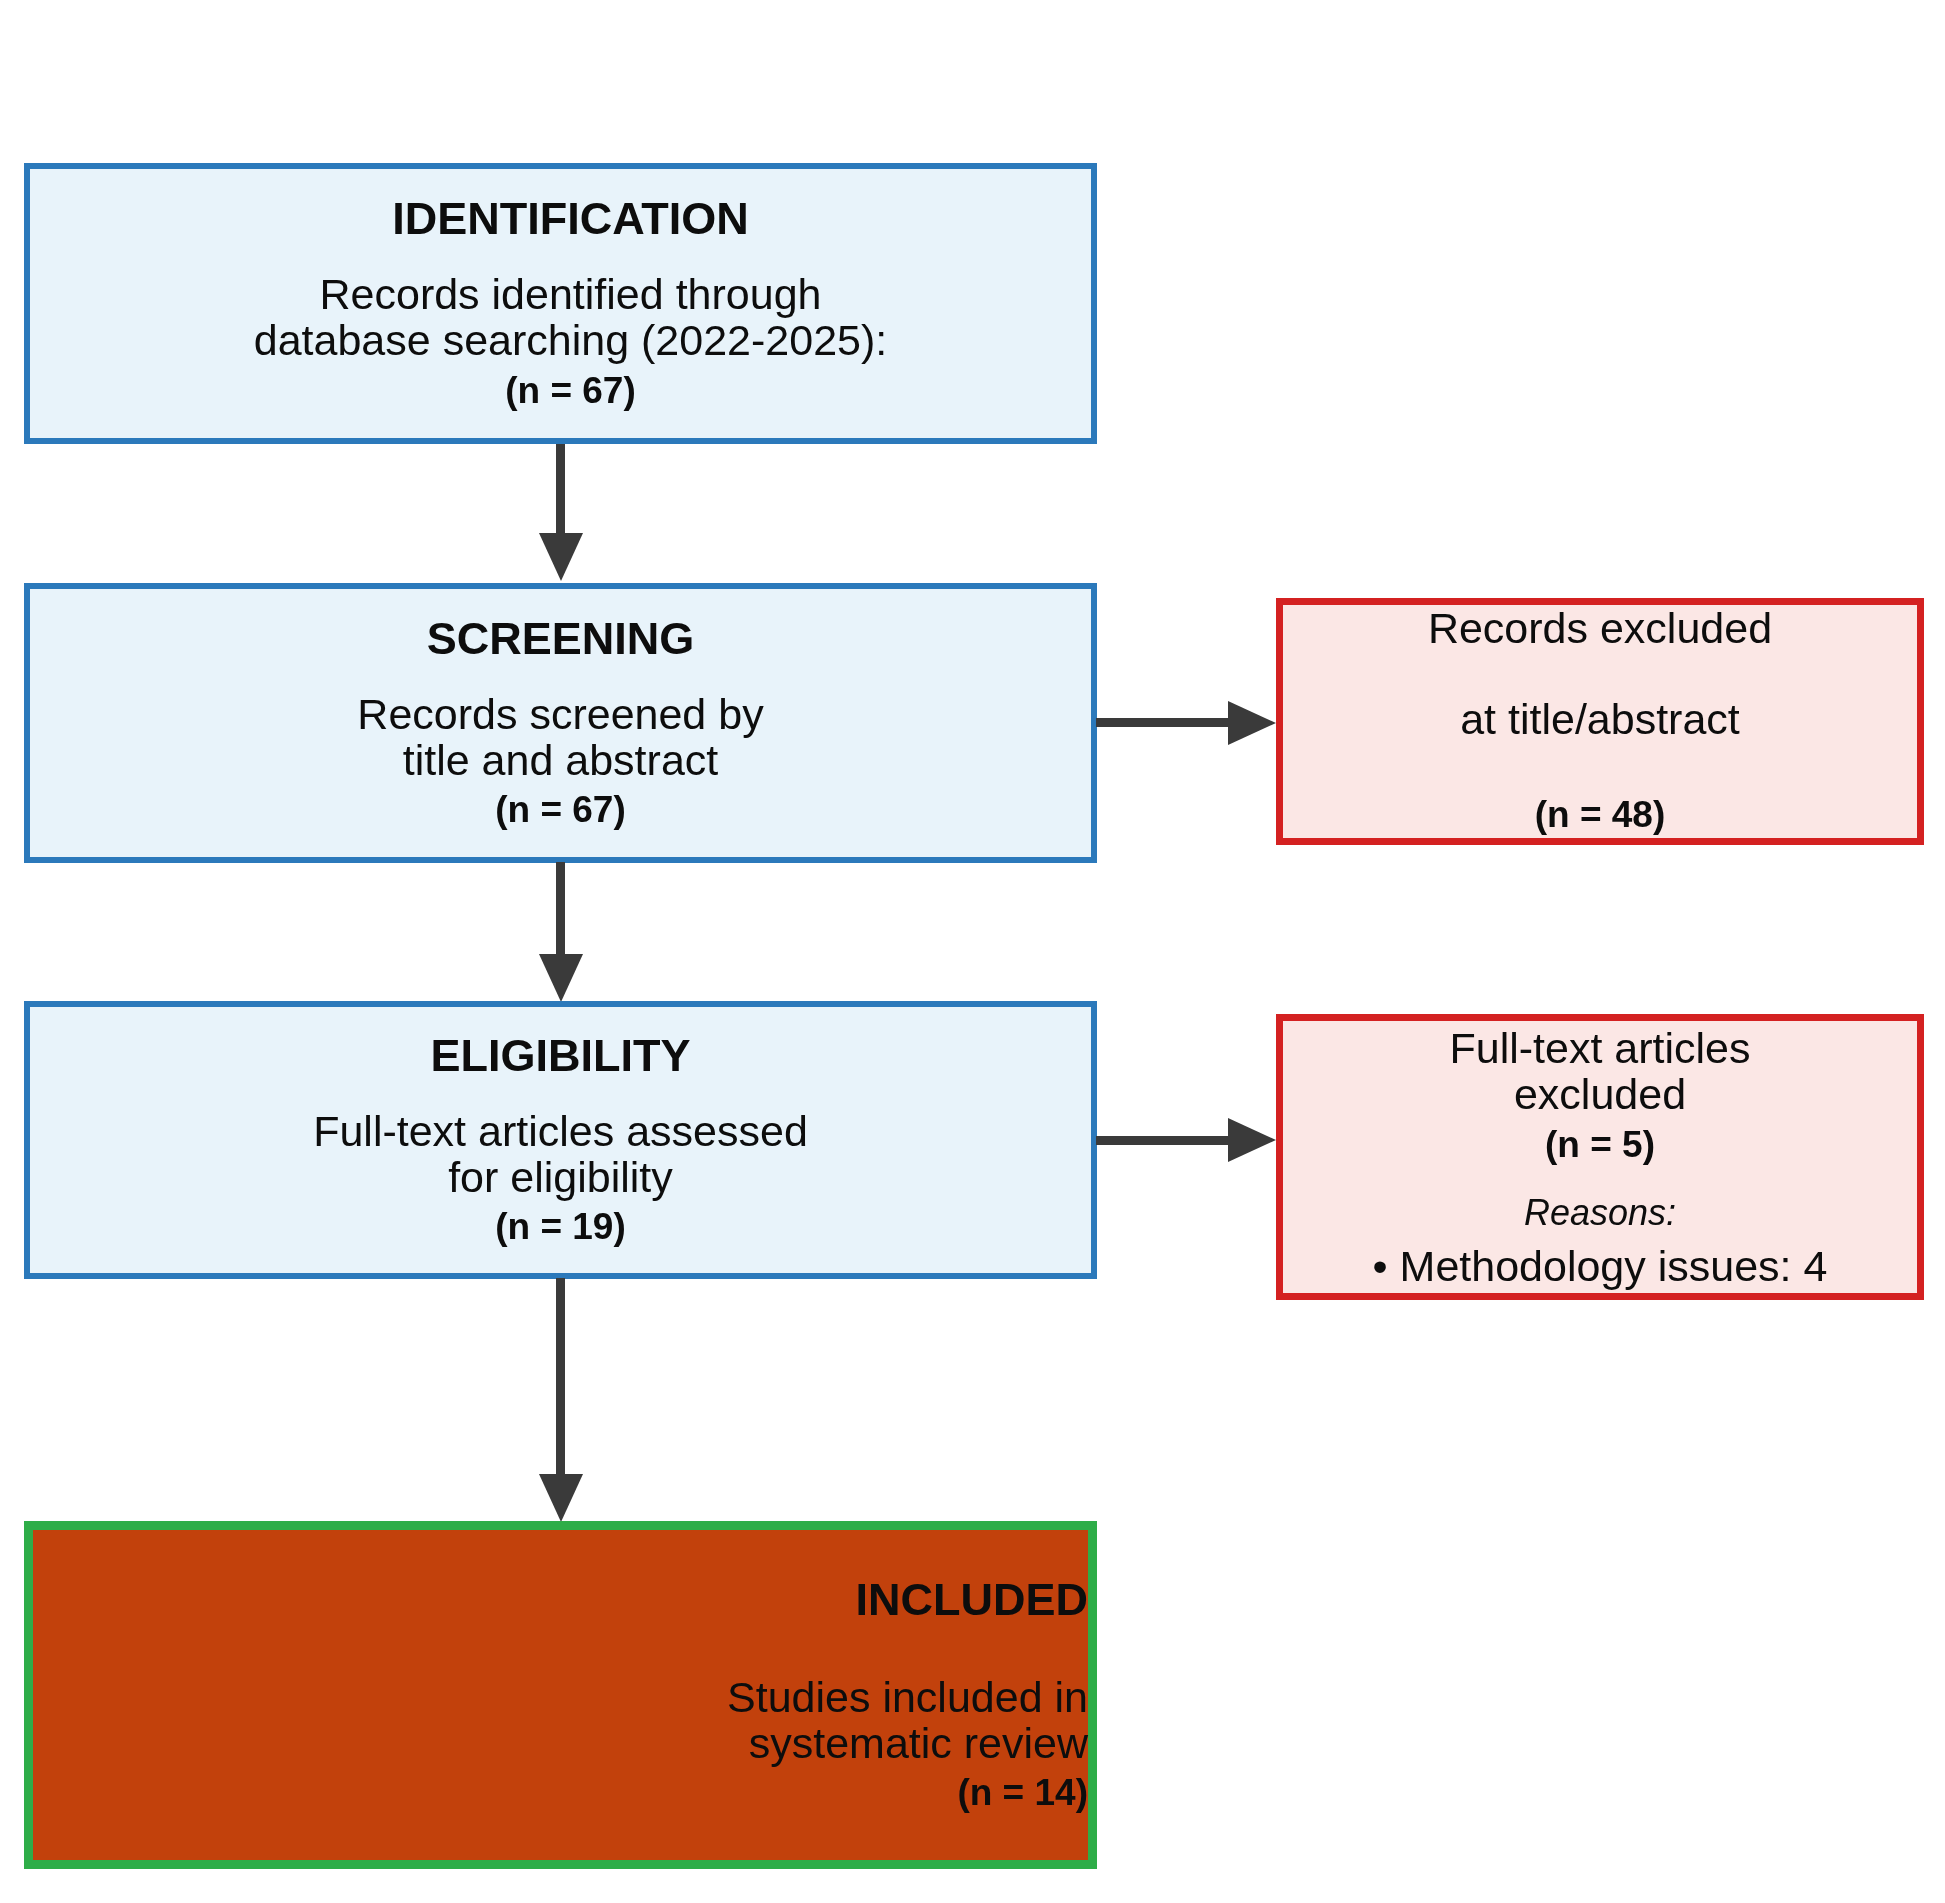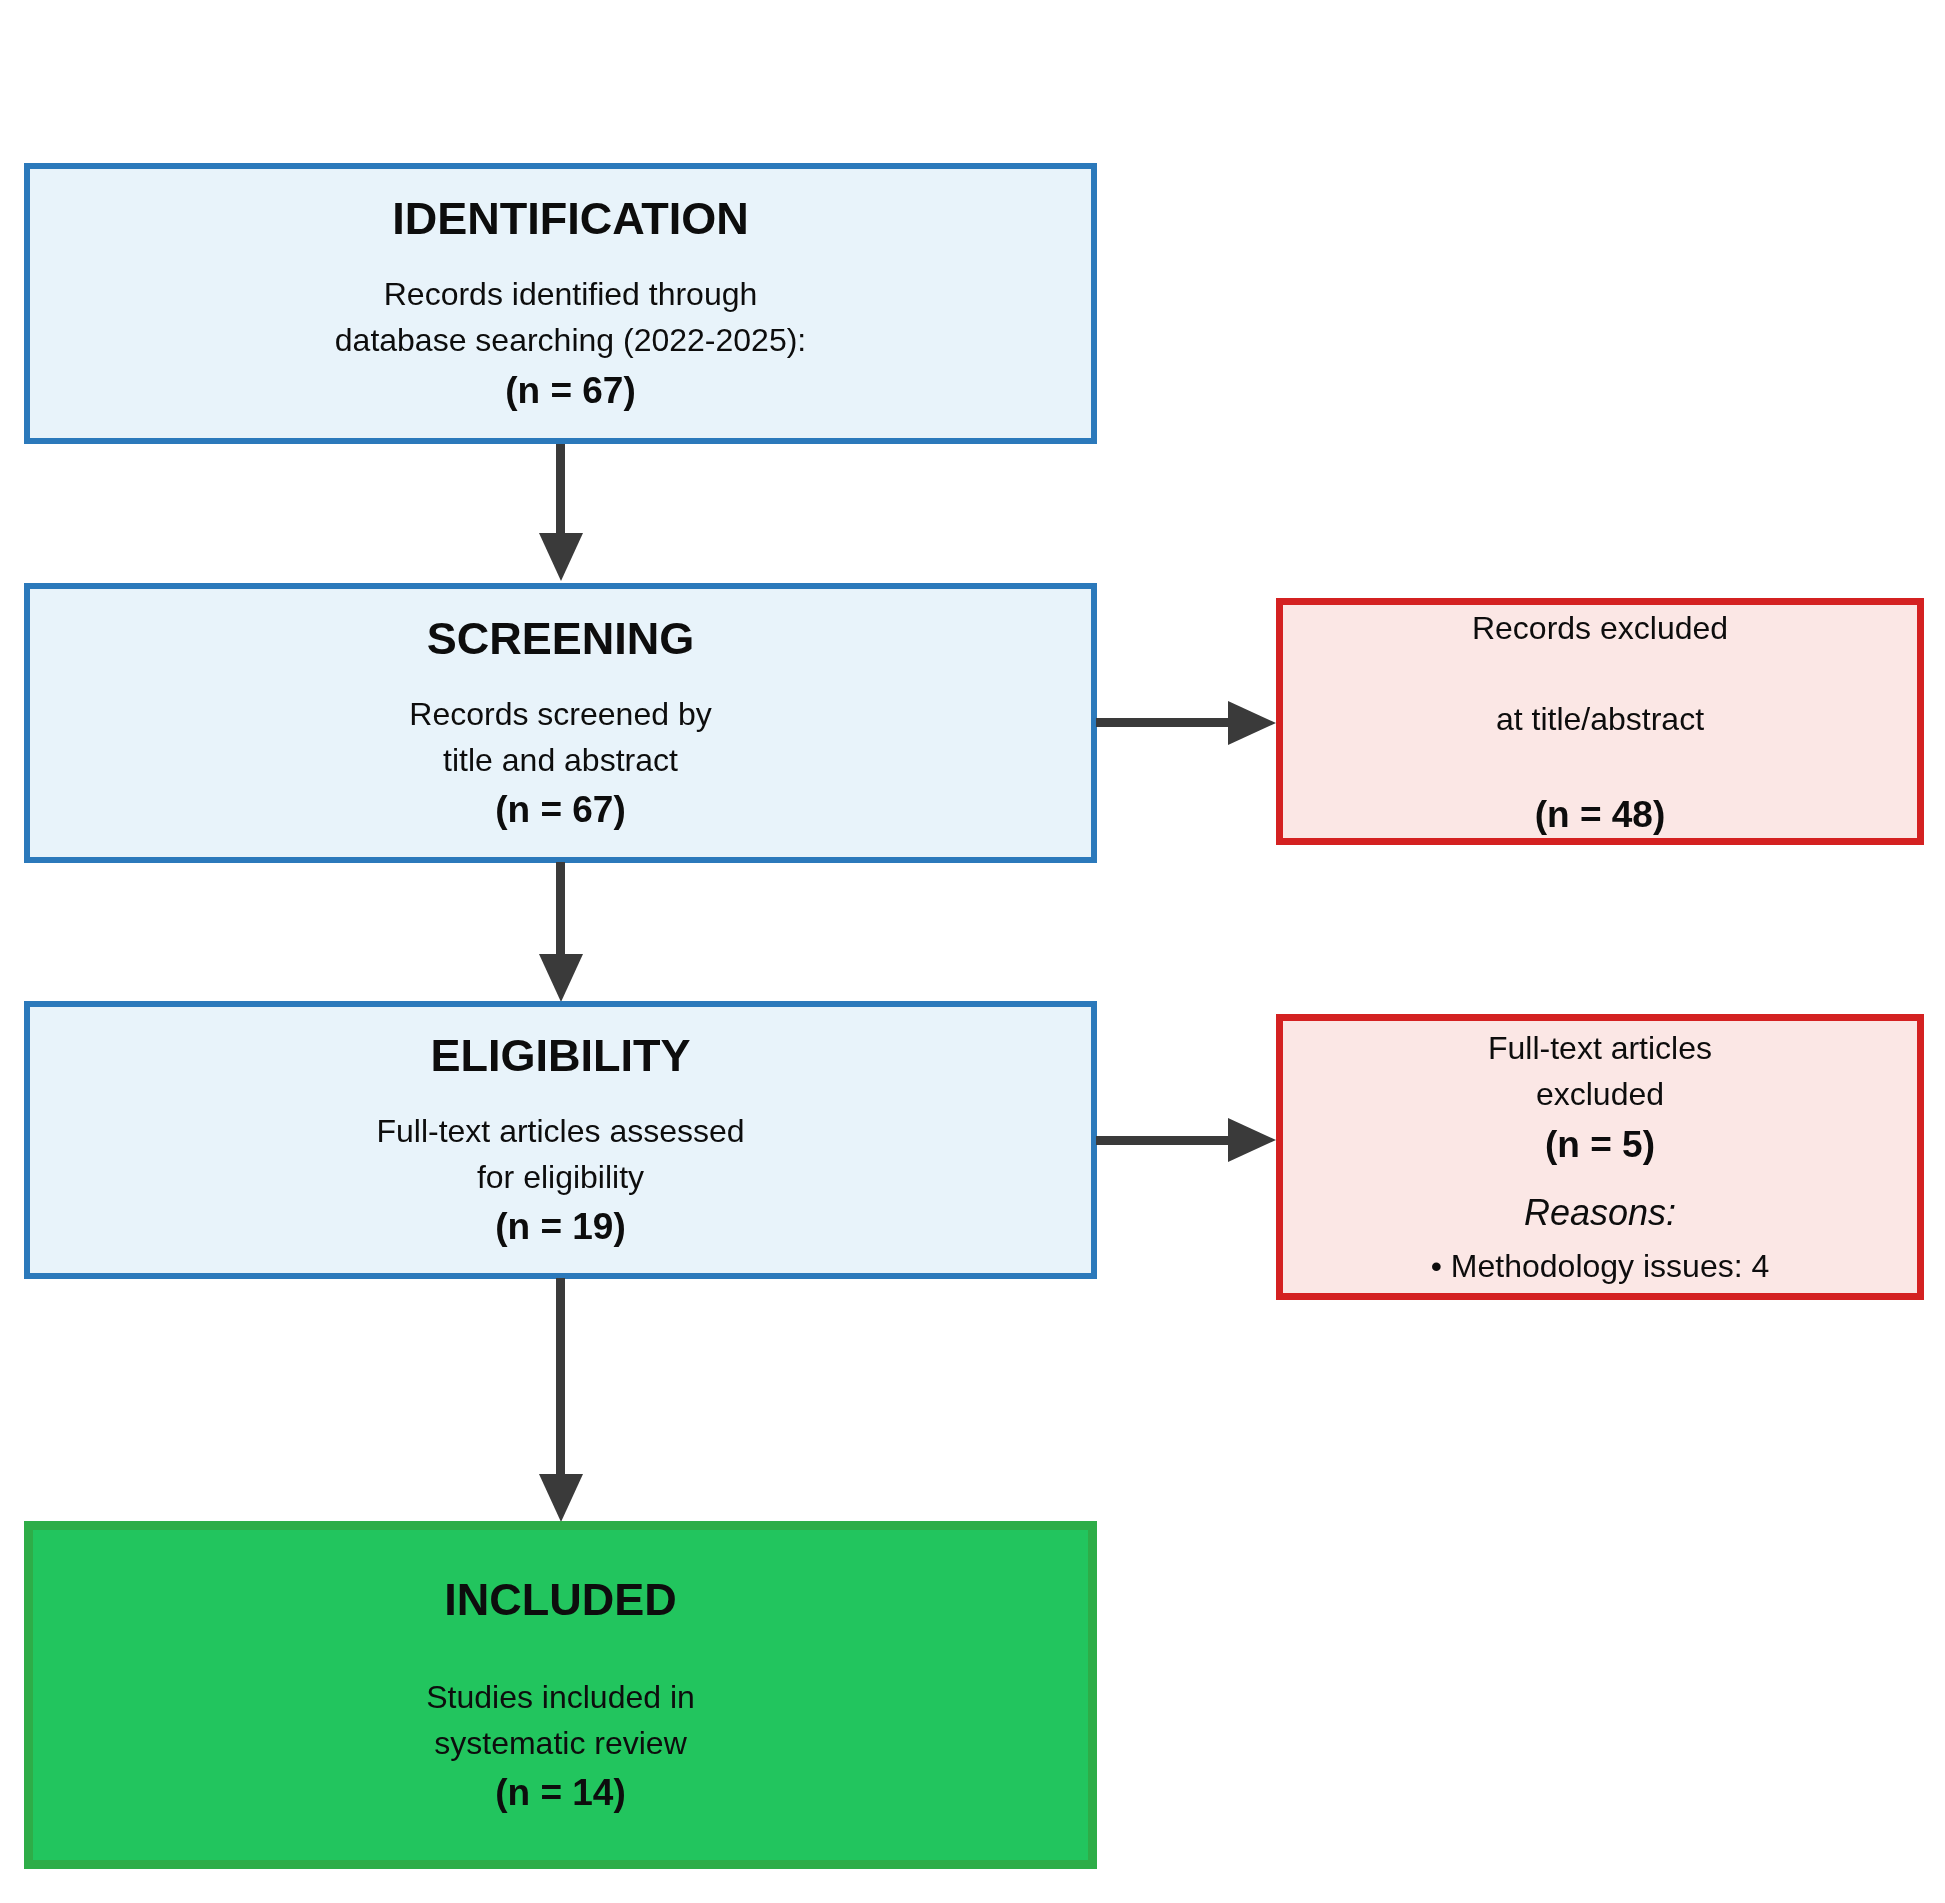--- a/index.html
+++ b/index.html
@@ -30,38 +30,38 @@
     position: absolute;
     box-sizing: border-box;
     display: flex;
     flex-direction: column;
     align-items: center;
     justify-content: center;
     text-align: center;
   }
   .box-blue  { background: #e8f3fa; border: 6.7px solid #2b79bb; }
   .box-red   { background: #fbe7e5; border: 7.4px solid #d42121; }
-  .box-green { background: #22c55e; border: 9.7px solid #2ead48; }
+  .box-green { background: #c2410c; border: 9.7px solid #2ead48; align-items: flex-end; }
 
   .box-identification { left: 24px;   top: 163px;  width: 1073px; height: 281px; padding-left: 20px; }
   .box-screening      { left: 24px;   top: 583px;  width: 1073px; height: 280px; }
   .box-eligibility    { left: 24px;   top: 1001px; width: 1073px; height: 278px; }
   .box-included       { left: 24px;   top: 1521px; width: 1073px; height: 348px; }
   .box-excluded-1     { left: 1276px; top: 598px;  width: 648px;  height: 247px; justify-content: space-between; }
   .box-excluded-2     { left: 1276px; top: 1014px; width: 648px;  height: 286px; }
 
   .heading {
     font-size: 45px;
     font-weight: bold;
     line-height: 52px;
     margin-bottom: 26px;
   }
   .box-included .heading { margin-bottom: 48px; }
   .line {
-    font-size: 32px;
+    font-size: 43px;
     line-height: 46px;
   }
   .count {
     font-size: 37px;
     font-weight: bold;
     line-height: 46px;
     margin-top: 4.5px;
   }
   .reasons-label {
     font-size: 36px;

